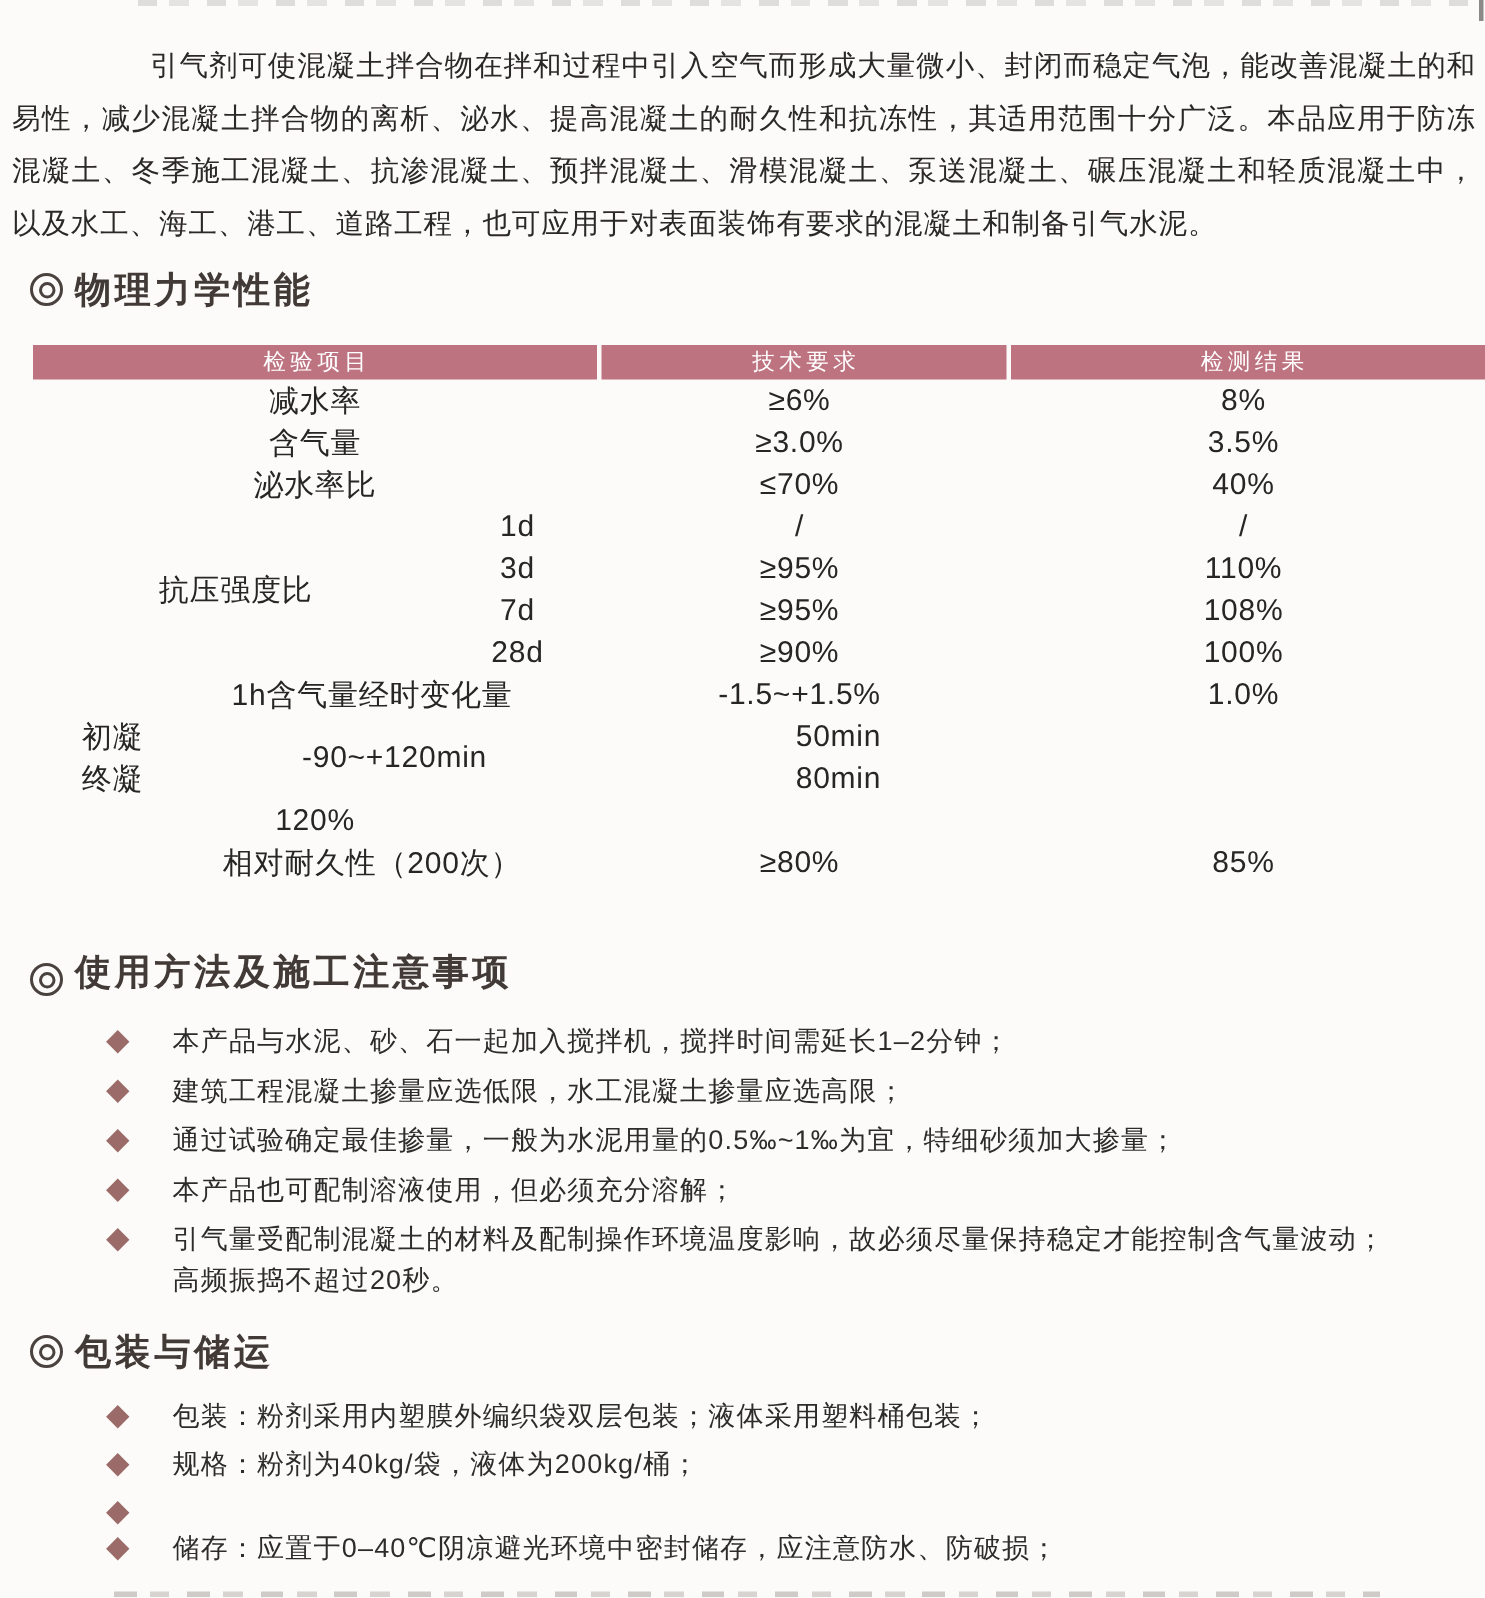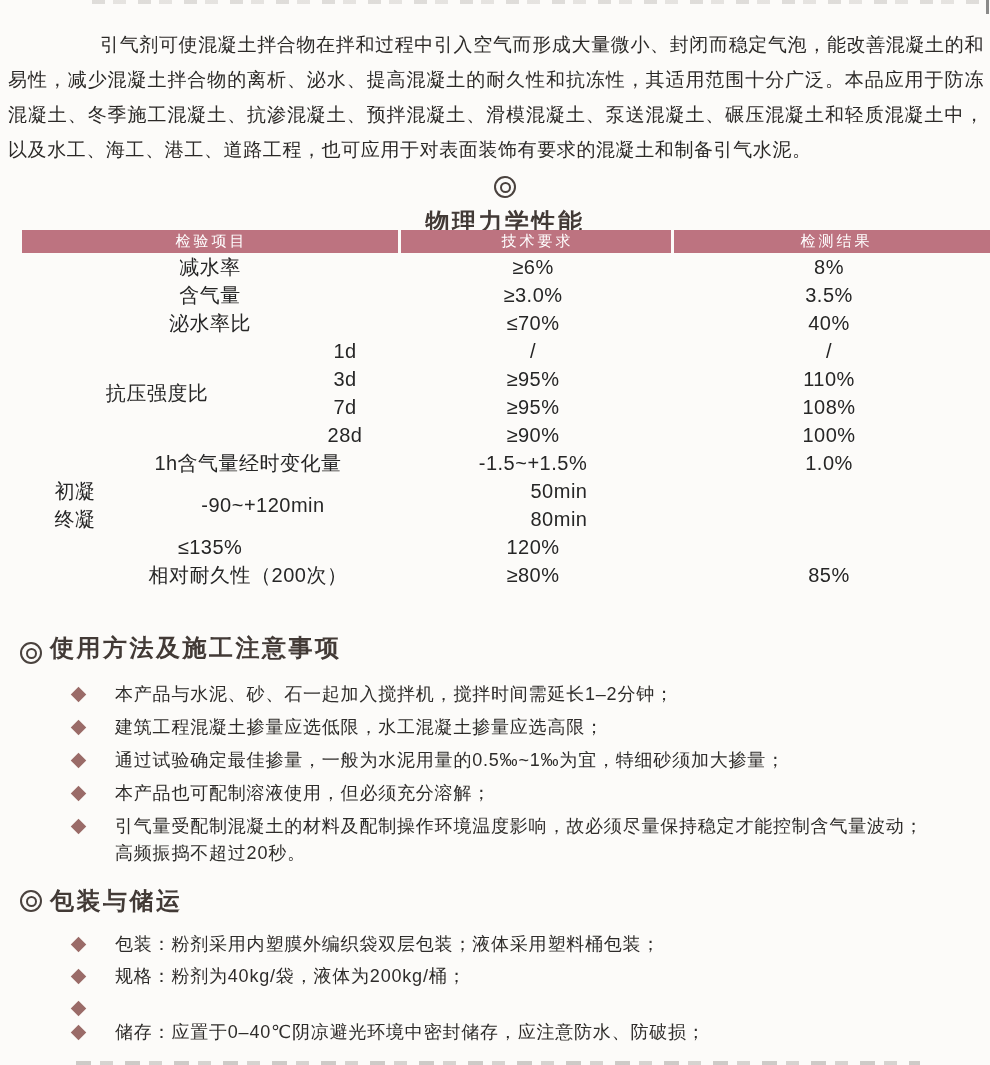--- a/index.html
+++ b/index.html
@@ -20,21 +20,21 @@
   .top-right-tick{position:absolute;top:0;right:1px;width:3px;height:14px;background:#5a5a5a;opacity:.7;}
 
   .intro{
     margin:27px 6px 0 8px;
     font-size:19px;line-height:35px;
     text-align:justify;text-indent:92px;
     letter-spacing:.6px;color:#2b2927;
   }
 
   .section-head{display:flex;align-items:center;gap:8px;margin-left:20px;height:34px;}
-  .sh-physical{margin-top:9px;flex-direction:column;}
+  .sh-physical{margin-top:9px;}
   .sh-usage{margin-top:41px;align-items:flex-end;}
   .sh-packaging{margin-top:17px;}
   .dc-icon{width:22px;height:22px;border:2px solid #4a423e;border-radius:50%;
     box-sizing:border-box;display:flex;align-items:center;justify-content:center;flex:0 0 22px;}
   .dc-inner{width:11px;height:11px;border:2px solid #4a423e;border-radius:50%;box-sizing:border-box;}
   .head-text{font-size:24px;font-weight:bold;color:#423a36;letter-spacing:2.5px;white-space:nowrap;}
 
   
   .ptable{margin:20px 0 0 22px;width:968px;}
   .thead{display:grid;grid-template-columns:376px 270px 322px;gap:3px;}
@@ -144,21 +144,20 @@
             <div class="cell srow">初凝</div>
             <div class="cell srow">终凝</div>
           </div>
           <div class="cell techcell" style="height: 56px;">-90~+120min</div>
           <div class="rescol">
             <div class="cell srow">50min</div>
             <div class="cell srow">80min</div>
           </div>
         </div>
         <div class="trow simple">
-          <div class="cell">≤135%</div>
           <div class="cell">120%</div>
         </div>
         <div class="trow simple">
           <div class="cell item-cell indent">相对耐久性（200次）</div>
           <div class="cell">≥80%</div>
           <div class="cell">85%</div>
         </div>
       </div>
   </div>
 

